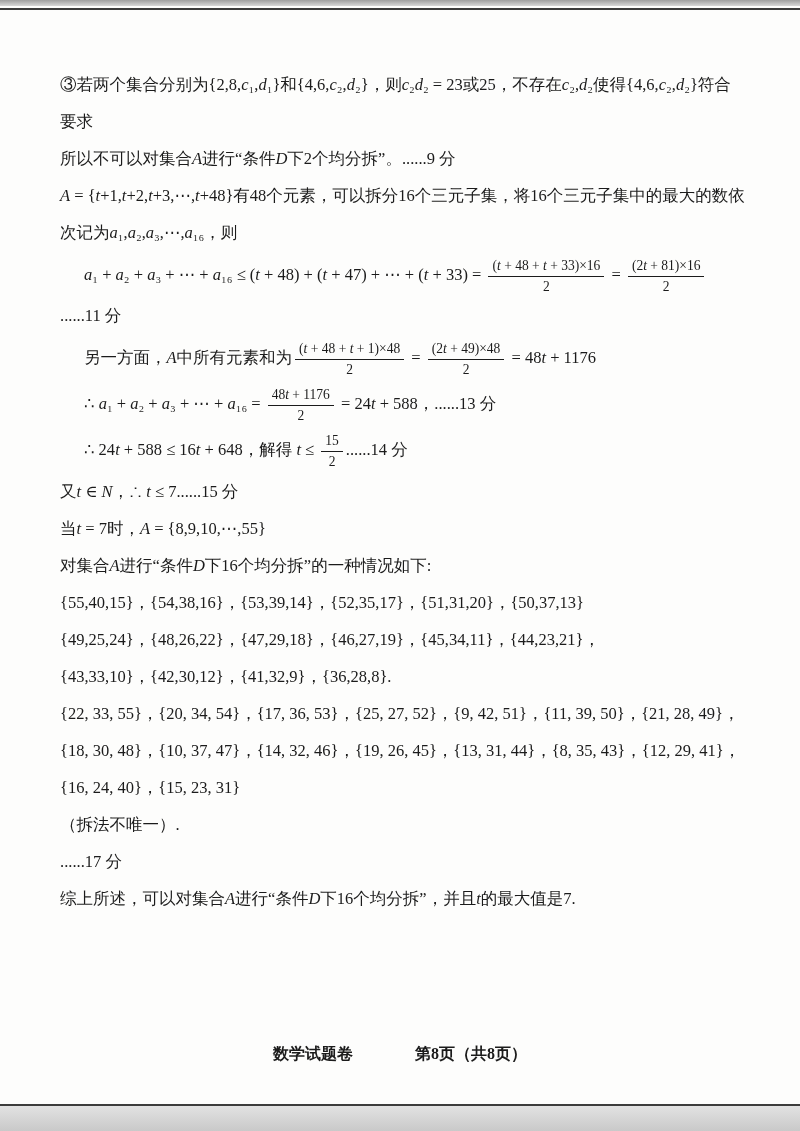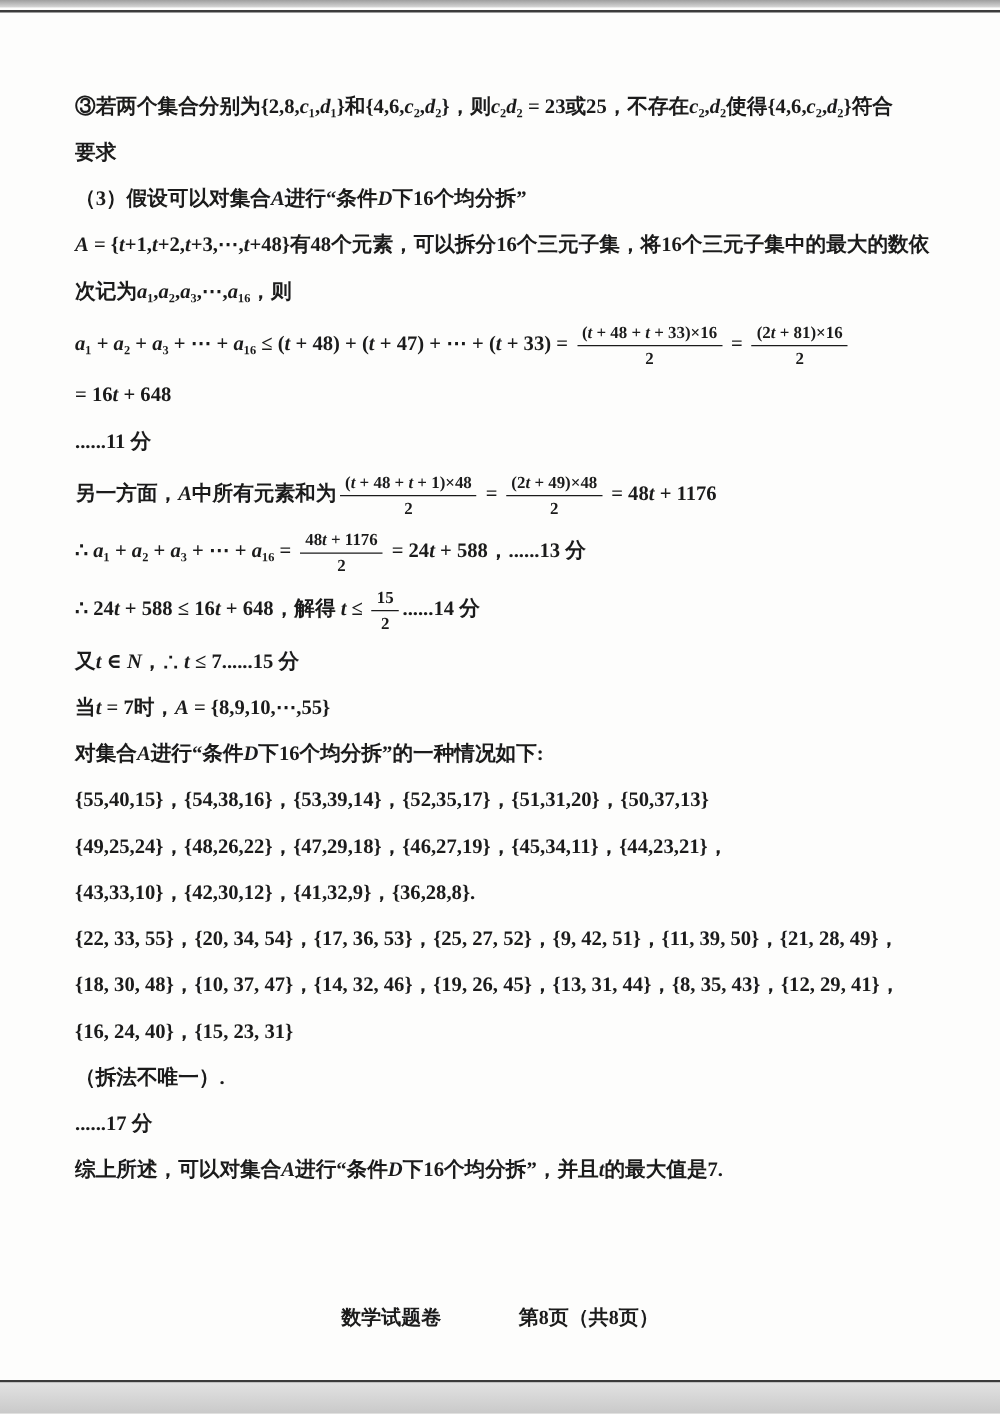--- a/index.html
+++ b/index.html
@@ -27,23 +27,22 @@
     background: linear-gradient(to bottom, #e2e2e2, #c9c9c9);
   }
   .content {
     position: absolute; top: 72px; left: 60px; right: 40px;
     font-size: 16.5px;
   }
   .line {
     line-height: 26px;
     margin-bottom: 11px;
     white-space: normal;
-    font-weight: bold;
   }
-  .line.formula { margin-bottom: 8px; }
+  .line.formula { margin-bottom: 8px; margin-left: 24px; }
   .run { }
   .var { font-style: italic; }
   .frac {
     display: inline-flex;
     flex-direction: column;
     align-items: center;
     vertical-align: middle;
     text-align: center;
     font-size: 0.82em;
     line-height: 1.3;
@@ -66,31 +65,30 @@
 </head>
 <body>
 
 <div class="page">
   <div class="scan-band-top"></div>
   <div class="scan-line-top"></div>
 
   <div class="content">
       <div class="line"><span class="run">③若两个集合分别为{2,8,<i class="var">c</i>₁,<i class="var">d</i>₁}和{4,6,<i class="var">c</i>₂,<i class="var">d</i>₂}，则<i class="var">c</i>₂<i class="var">d</i>₂ = 23或25，不存在<i class="var">c</i>₂,<i class="var">d</i>₂使得{4,6,<i class="var">c</i>₂,<i class="var">d</i>₂}符合</span></div>
       <div class="line"><span class="run">要求</span></div>
-      <div class="line"><span class="run">（3）假设可以对集合<i class="var">A</i>进行“条件<i class="var">D</i>下16个均分拆”</span></div>
+      <div class="line"><span class="run">所以不可以对集合<i class="var">A</i>进行“条件<i class="var">D</i>下2个均分拆”。......9 分</span></div>
       <div class="line"><span class="run"><i class="var">A</i> = {<i class="var">t</i>+1,<i class="var">t</i>+2,<i class="var">t</i>+3,⋯,<i class="var">t</i>+48}有48个元素，可以拆分16个三元子集，将16个三元子集中的最大的数依</span></div>
       <div class="line"><span class="run">次记为<i class="var">a</i>₁,<i class="var">a</i>₂,<i class="var">a</i>₃,⋯,<i class="var">a</i>₁₆，则</span></div>
       <div class="line formula"><span class="run"><i class="var">a</i>₁ + <i class="var">a</i>₂ + <i class="var">a</i>₃ + ⋯ + <i class="var">a</i>₁₆ ≤ (<i class="var">t</i> + 48) + (<i class="var">t</i> + 47) + ⋯ + (<i class="var">t</i> + 33) = </span><span class="frac">
           <span class="num">(<i class="var">t</i> + 48 + <i class="var">t</i> + 33)×16</span>
           <span class="den">2</span>
         </span><span class="run"> = </span><span class="frac">
           <span class="num">(2<i class="var">t</i> + 81)×16</span>
           <span class="den">2</span>
         </span></div>
-      <div class="line"><span class="run">= 16<i class="var">t</i> + 648</span></div>
       <div class="line"><span class="run">......11 分</span></div>
       <div class="line formula"><span class="run">另一方面，<i class="var">A</i>中所有元素和为</span><span class="frac">
           <span class="num">(<i class="var">t</i> + 48 + <i class="var">t</i> + 1)×48</span>
           <span class="den">2</span>
         </span><span class="run"> = </span><span class="frac">
           <span class="num">(2<i class="var">t</i> + 49)×48</span>
           <span class="den">2</span>
         </span><span class="run"> = 48<i class="var">t</i> + 1176</span></div>
       <div class="line formula"><span class="run">∴ <i class="var">a</i>₁ + <i class="var">a</i>₂ + <i class="var">a</i>₃ + ⋯ + <i class="var">a</i>₁₆ = </span><span class="frac">
           <span class="num">48<i class="var">t</i> + 1176</span>

